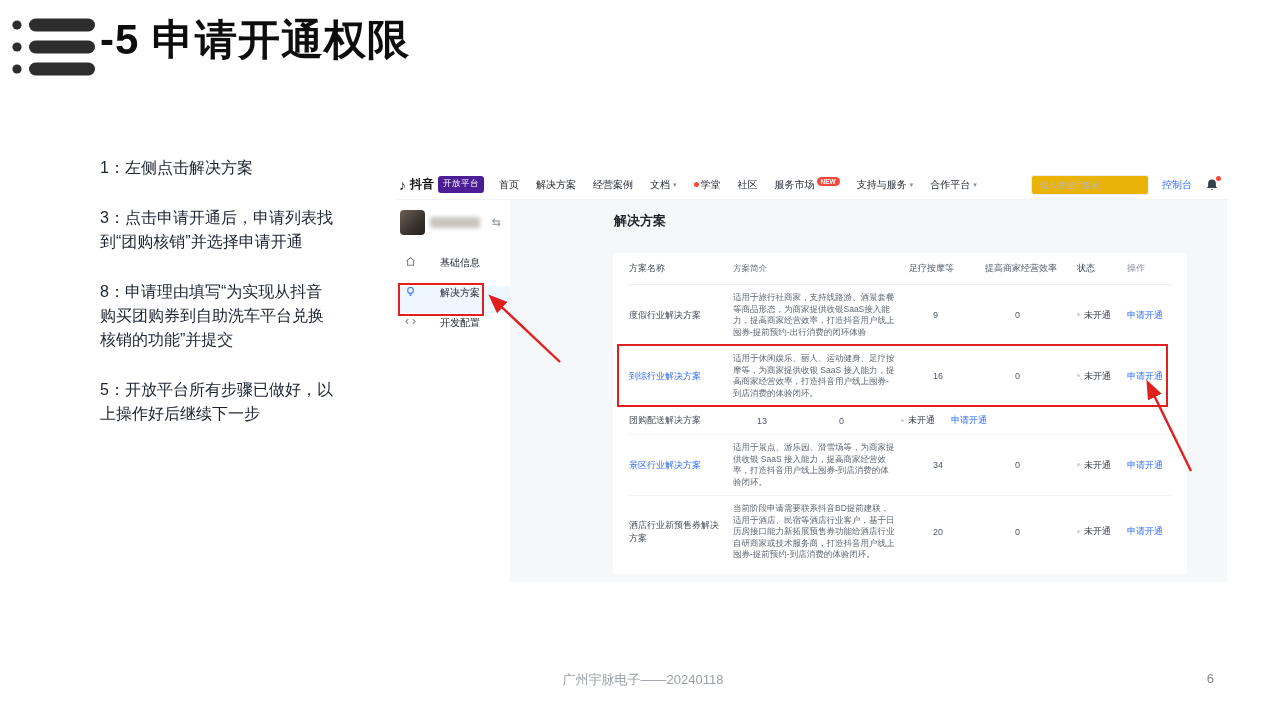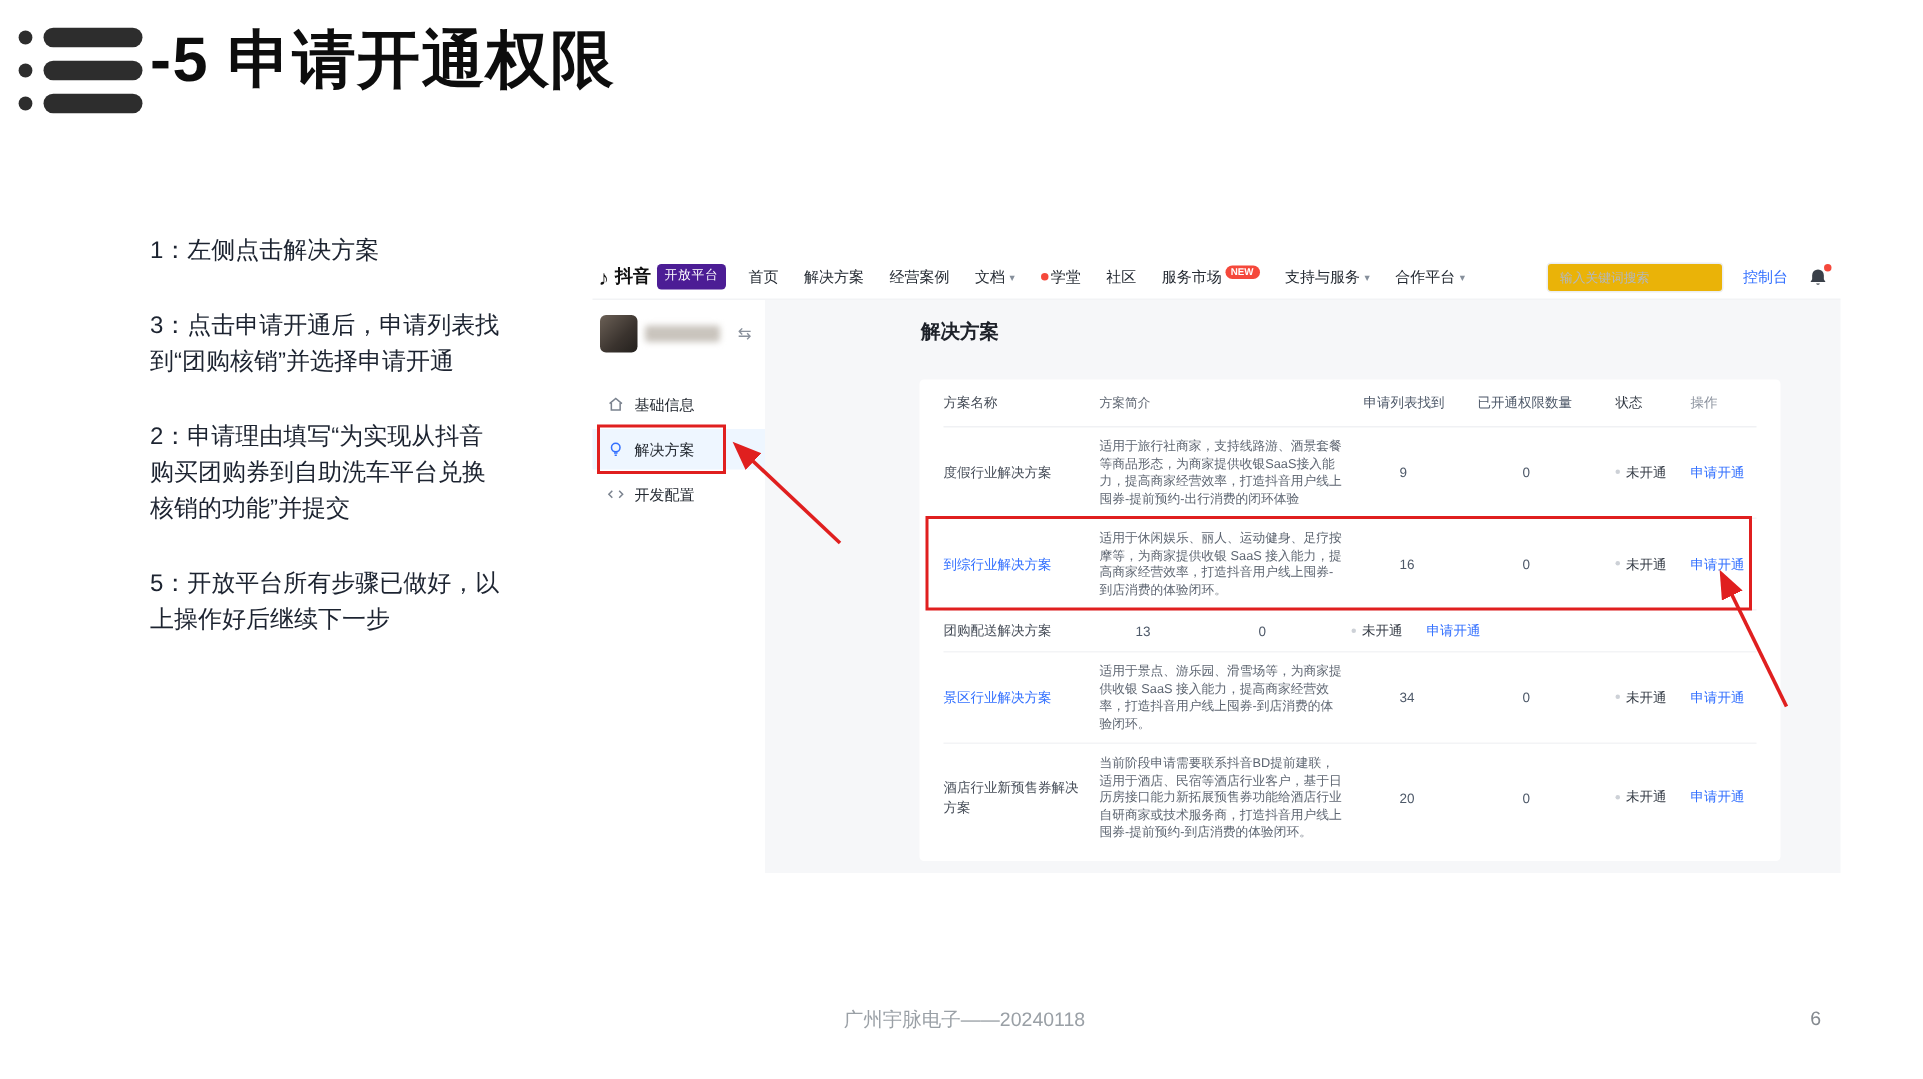--- a/index.html
+++ b/index.html
@@ -56,21 +56,21 @@
   .bell-dot{position:absolute; right:-2px; top:-2px; width:5px; height:5px; border-radius:50%; background:#f5483b;}
   
   .pbody{display:flex; height:382px;}
   .paside{width:115px; background:#fff; padding-top:6px; position:relative; flex:0 0 auto;}
   .profile{display:flex; align-items:center; gap:5px; padding:4px 6px 4px 5px;}
   .avatar{width:25px; height:25px; border-radius:4px; background:linear-gradient(135deg,#6b6056 0%,#3a332e 60%,#23201d 100%); flex:0 0 auto;}
   .blur-name{width:50px; height:11px; border-radius:2px; background:#c9c4bd; filter:blur(2px);}
   .swap{margin-left:auto; color:#8a919c; font-size:11px; padding-right:3px; cursor:pointer;}
   .side-menu{margin-top:17px;}
   .side-item{
-    position:relative; display:flex; align-items:center; gap:7px; height:27px;
+    position:relative; display:flex; align-items:flex-start; gap:24px; height:27px;
     padding:0 10px; font-size:10px; color:#242a32; margin:3px 0; cursor:pointer; white-space:nowrap;
   }
   .side-item.active{background:#eef6ff;}
   .side-icon{width:11px; height:11px; color:#7a828e; display:inline-flex;}
   .side-icon svg{width:11px; height:11px;}
   .side-item.active .side-icon{color:var(--link);}
   .side-anno{position:absolute; left:3px; top:-3px; bottom:-3px; width:86px; border:2px solid var(--anno); pointer-events:none;}
   .pmain{flex:1; background:#f6f7f9; position:relative;}
   .ptitle{position:absolute; left:104px; top:12px; font-size:13px; font-weight:600; color:#1d2129;}
   .card{
@@ -111,21 +111,21 @@
       <rect x="17" y="24.5" width="66" height="13" rx="6.5"></rect>
     <circle cx="5" cy="53" r="4.6"></circle>
       <rect x="17" y="46.5" width="66" height="13" rx="6.5"></rect>
   </g>
 </svg>
 <h1 class="slide-title">-5 申请开通权限</h1>
 
 <div class="instructions" id="instructions">
     <p class="step">1：左侧点击解决方案</p>
     <p class="step">3：点击申请开通后，申请列表找到“团购核销”并选择申请开通</p>
-    <p class="step">2：申请理由填写“为实现从抖音购买团购券到自助洗车平台兑换核销的功能”并提交</p>
+    <p class="step">8：申请理由填写“为实现从抖音购买团购券到自助洗车平台兑换核销的功能”并提交</p>
     <p class="step">5：开放平台所有步骤已做好，以上操作好后继续下一步</p>
   </div>
 
 <div class="shot">
   <div class="pnav">
     <div class="brand">
       <span class="note-glyph">♪</span>
       <span class="brand-name">抖音</span>
       <span class="brand-badge">开放平台</span>
     </div>
@@ -237,22 +237,22 @@
   </div>
         </div>
     </aside>
 
     <main class="pmain">
       <div class="ptitle">解决方案</div>
       <div class="card">
         <div class="thead" id="thead">
             <div class="cell name">方案名称</div>
             <div class="cell intro">方案简介</div>
-            <div class="cell n1">申请列表找到</div>
-            <div class="cell n2">已开通权限数量</div>
+            <div class="cell n1">足疗按摩等</div>
+            <div class="cell n2">提高商家经营效率</div>
             <div class="cell status">状态</div>
             <div class="cell action">操作</div>
           </div>
         <div id="tbody">
             <div class="trow">
     <div class="cell name"><span class="name-text">度假行业解决方案</span></div>
     <div class="cell intro">适用于旅行社商家，支持线路游、酒景套餐等商品形态，为商家提供收银SaaS接入能力，提高商家经营效率，打造抖音用户线上囤券-提前预约-出行消费的闭环体验</div>
     <div class="cell n1">9</div>
     <div class="cell n2">0</div>
     <div class="cell status"><span class="status-dot"></span><span class="status-text">未开通</span></div>

